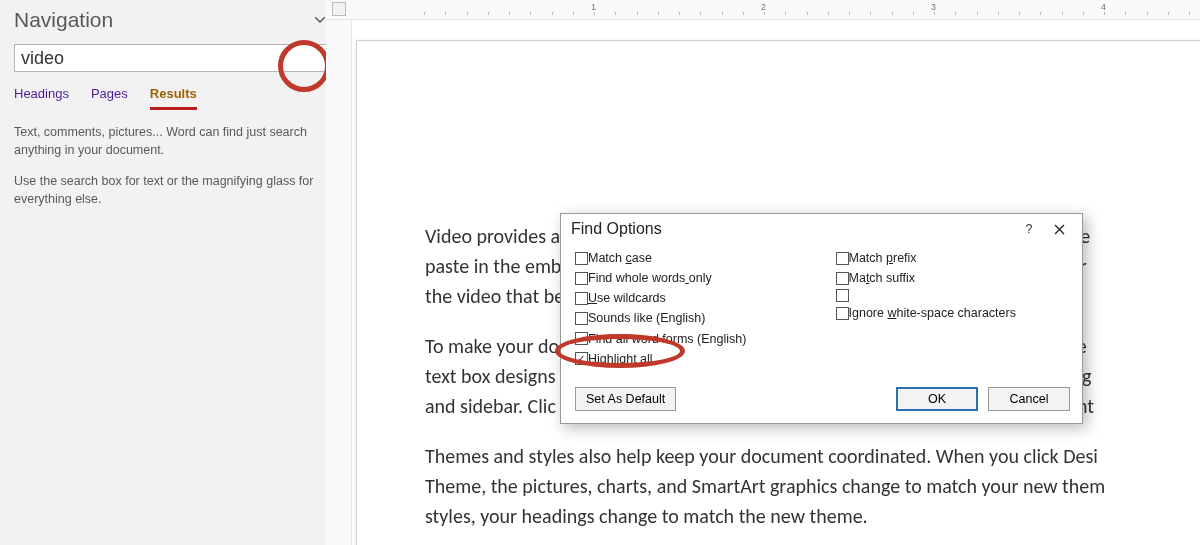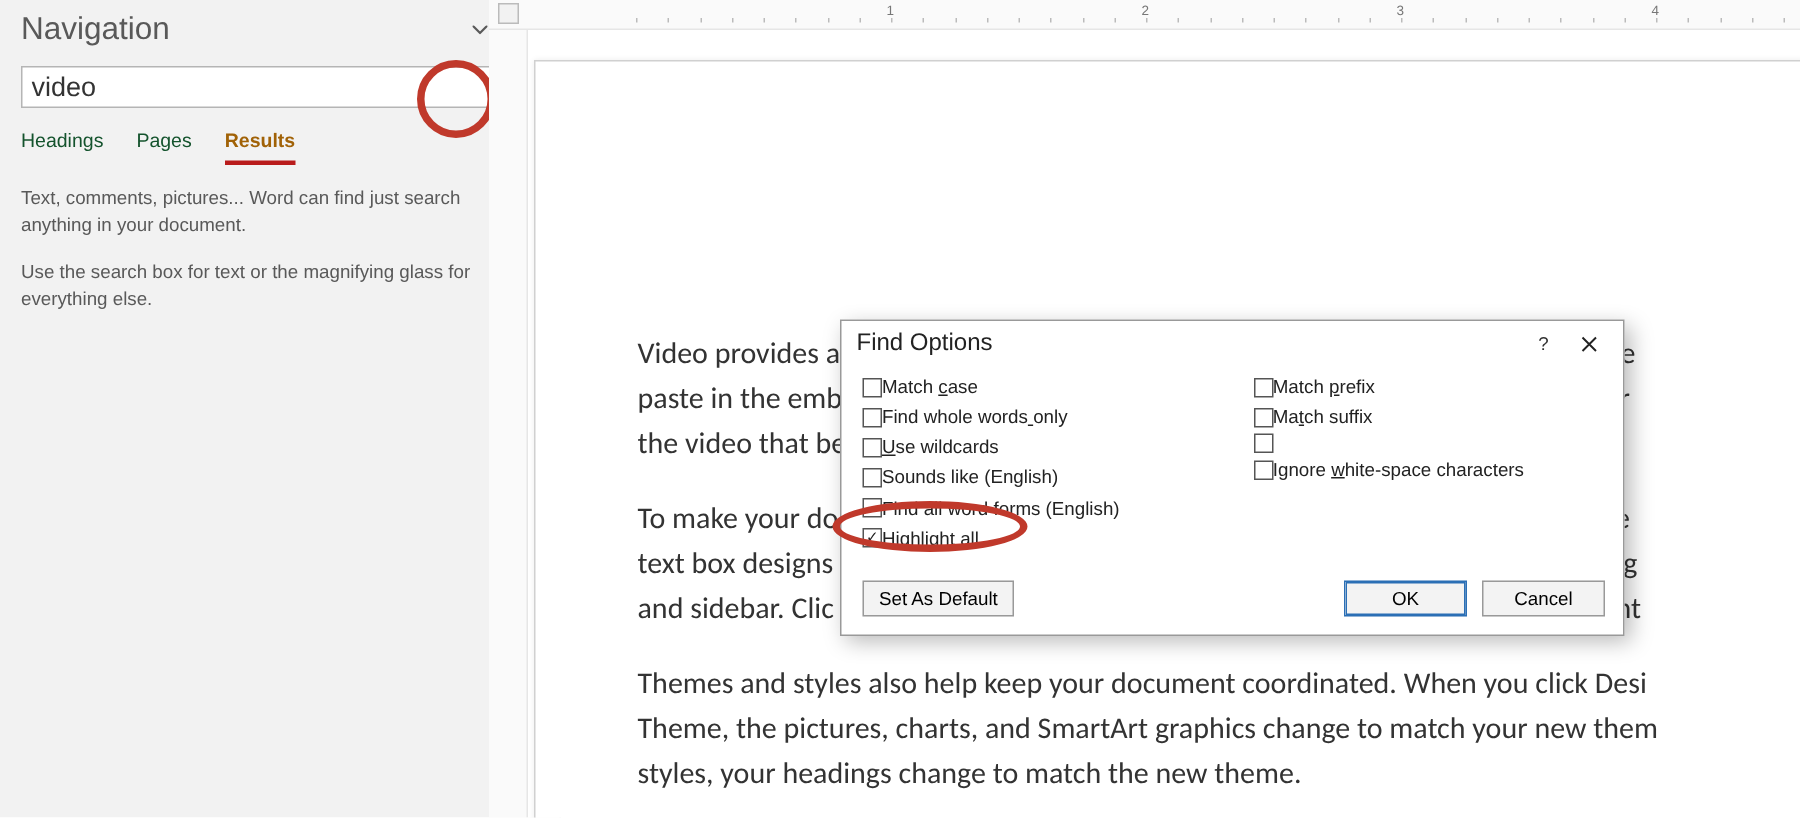--- a/index.html
+++ b/index.html
@@ -84,21 +84,21 @@
   }
 
   .tabs {
     display: flex;
     gap: 22px;
     padding: 2px 14px 0 14px;
     font-size: 13px;
   }
   .tab {
     padding: 4px 0 6px 0;
-    color: #14532d;
+    color: #4c1d95;
     cursor: pointer;
   }
   .tab.active {
     color: #a16207;
     font-weight: 600;
     border-bottom: 3px solid #b91c1c;
   }
   .hint-text {
     padding: 14px 20px 0 14px;
     font-size: 12.5px;

